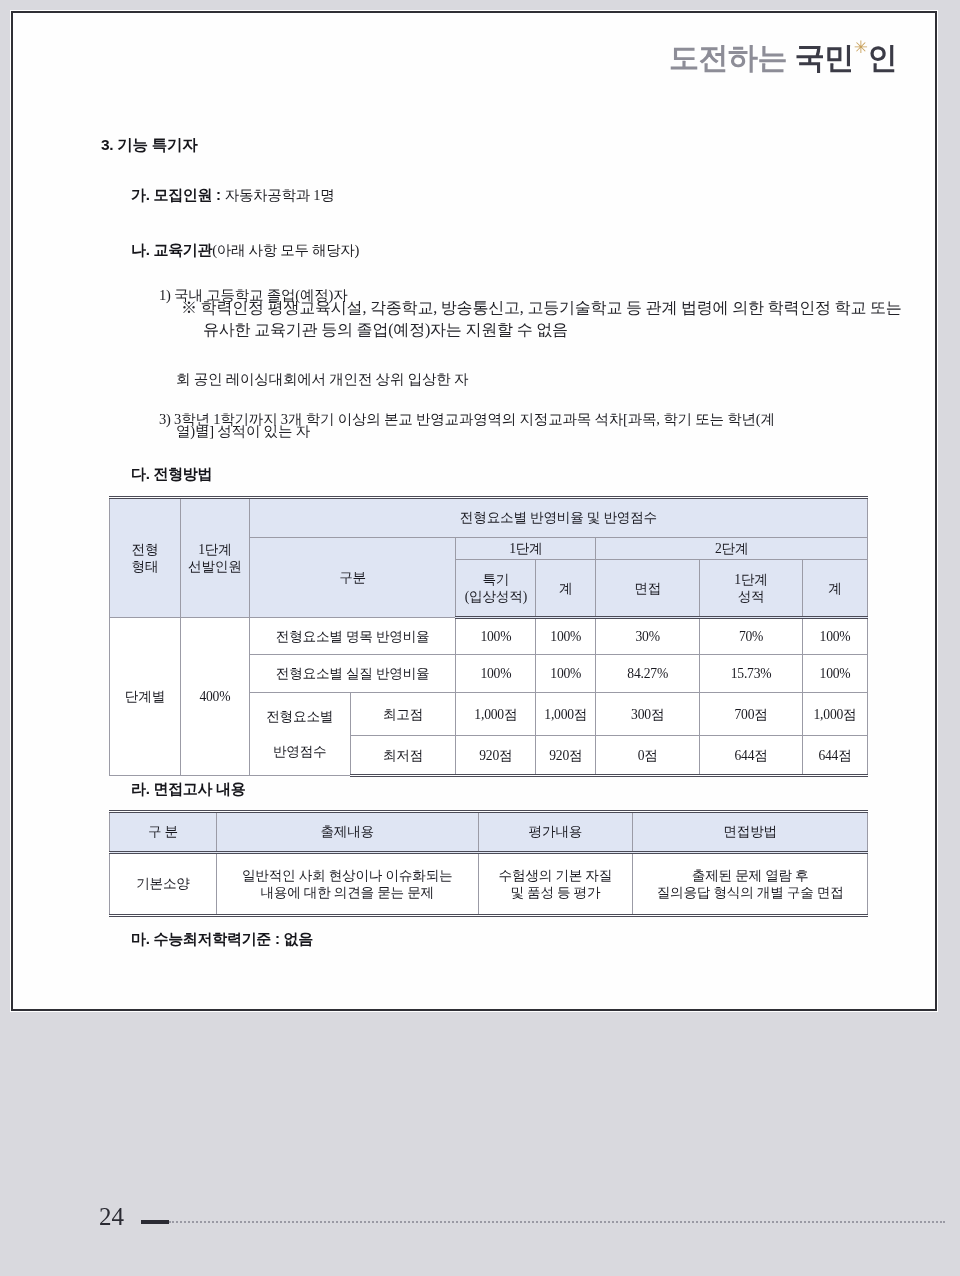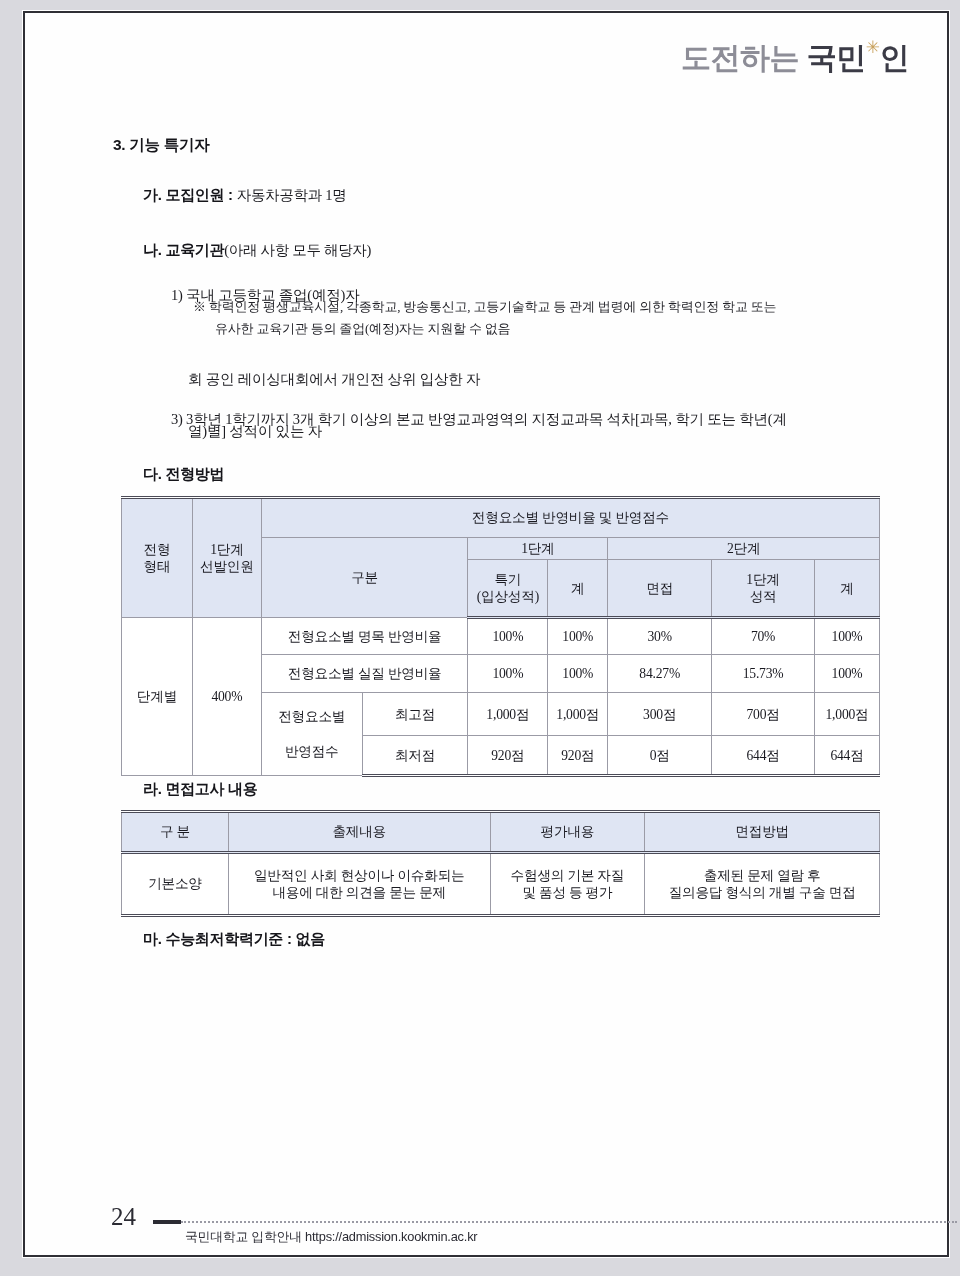--- a/index.html
+++ b/index.html
@@ -10,24 +10,24 @@
   }
   body {
     width: 960px;
     height: 1276px;
     position: relative;
     font-family: "Liberation Serif", "DejaVu Serif", serif;
     overflow: hidden;
   }
   .page-frame {
     position: absolute;
-    left: 23px;
+    left: 11px;
     top: 11px;
     width: 926px;
-    height: 1246px;
+    height: 1000px;
     background: #7dd3fc;
     border: 2px solid #2f2f35;
     box-sizing: border-box;
     box-shadow: 0 0 0 1px #ffffff;
   }
   .page-inner {
     position: absolute;
     inset: 0;
     background: #fefefe;
   }
@@ -86,21 +86,21 @@
     position: absolute;
     font-family: "Liberation Serif", "DejaVu Serif", serif;
     font-size: 14.5px;
     color: #1b1b20;
     letter-spacing: -0.2px;
     white-space: nowrap;
   }
   .note-line {
     position: absolute;
     font-family: "Liberation Serif", "DejaVu Serif", serif;
-    font-size: 13px;
+    font-size: 16px;
     color: #232329;
     letter-spacing: -0.2px;
     white-space: nowrap;
   }
 
   
   table.doc-table {
     position: absolute;
     border-collapse: collapse;
     font-family: "Liberation Serif", "DejaVu Serif", serif;
@@ -316,17 +316,16 @@
           </td>
         </tr>
       </tbody>
     </table>
 
     <div class="sub-title" style="left:118px; top:917px;">마. 수능최저학력기준 : 없음</div>
 
     <div class="footer-num">24</div>
     <div class="footer-dash"></div>
     <div class="footer-dotted"></div>
-    <div class="footer-text">국민대학교 입학안내 https://admission.kookmin.ac.kr</div>
 
   </div>
 </div>
 </div>
 
 </body></html>

